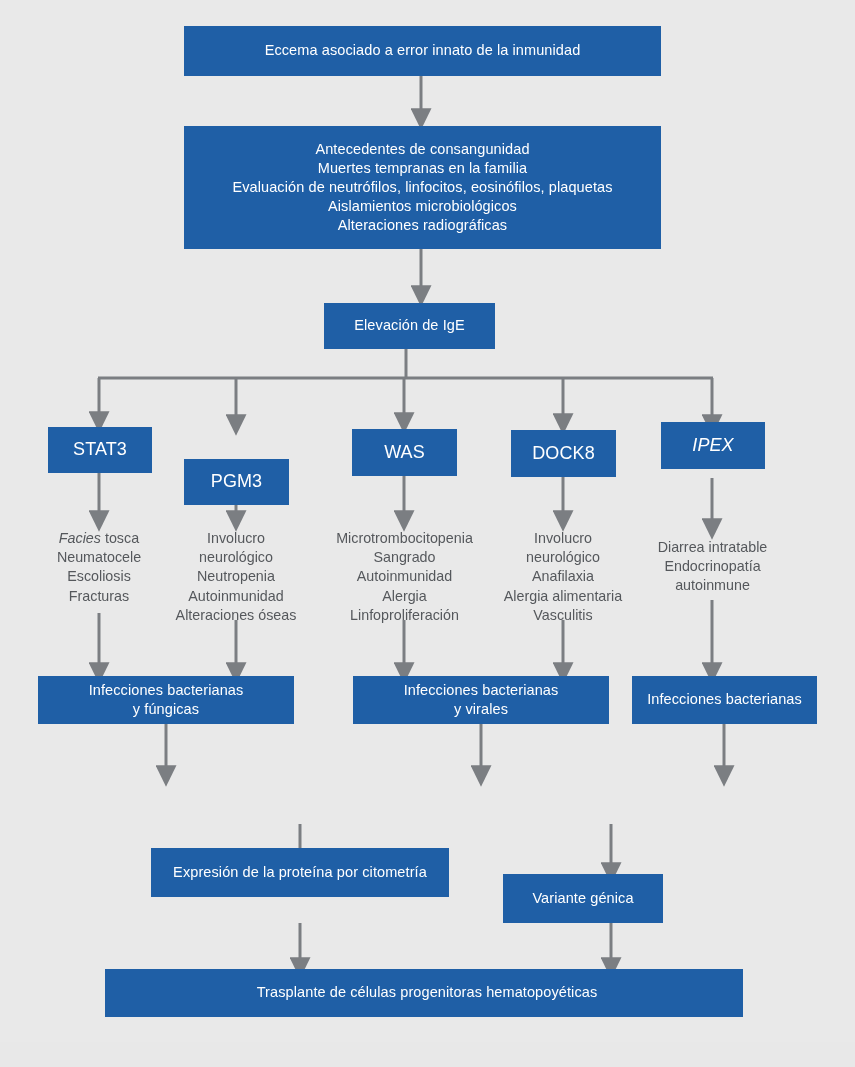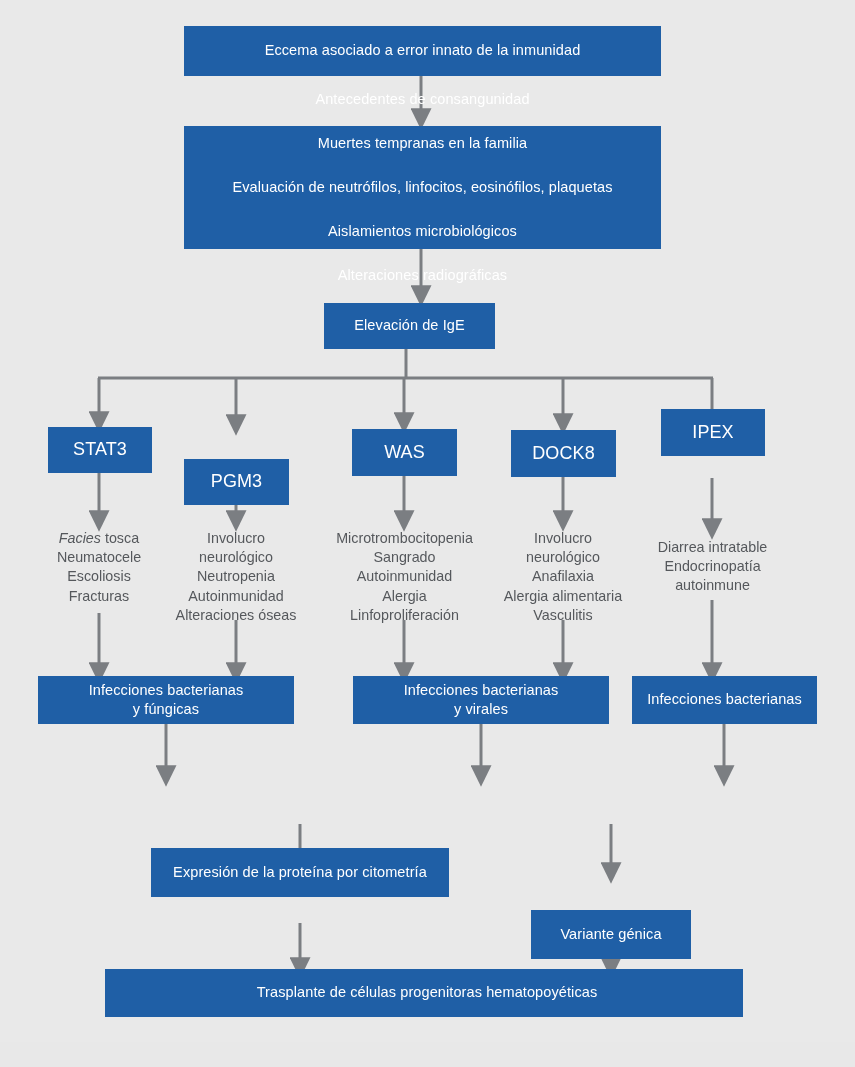--- a/index.html
+++ b/index.html
@@ -107,21 +107,21 @@
 
       <line x1="300" y1="923" x2="300" y2="968" marker-end="url(#arrowhead)"></line>
       <line x1="611" y1="923" x2="611" y2="968" marker-end="url(#arrowhead)"></line>
     </g>
   </svg>
 
   <div class="node" style="left:184px; top:26px; width:477px; height:50px;">
     <span class="line">Eccema asociado a error innato de la inmunidad</span>
   </div>
 
-  <div class="node" style="left:184px; top:126px; width:477px; height:123px; flex-direction:column;gap:25px;">
+  <div class="node" style="left:184px; top:126px; width:477px; height:123px; flex-direction:column;">
     <span class="line">Antecedentes de consangunidad</span>
     <span class="line">Muertes tempranas en la familia</span>
     <span class="line">Evaluación de neutrófilos, linfocitos, eosinófilos, plaquetas</span>
     <span class="line">Aislamientos microbiológicos</span>
     <span class="line">Alteraciones radiográficas</span>
   </div>
 
   <div class="node" style="left:324px; top:303px; width:171px; height:46px;">
     <span class="line">Elevación de IgE</span>
   </div>
@@ -131,21 +131,21 @@
   </div>
   <div class="node gene" style="left:184px; top:430px; width:105px; height:46px;margin-top:29px;">
     <span class="line">PGM3</span>
   </div>
   <div class="node gene" style="left:352px; top:429px; width:105px; height:47px;">
     <span class="line">WAS</span>
   </div>
   <div class="node gene" style="left:511px; top:430px; width:105px; height:47px;">
     <span class="line">DOCK8</span>
   </div>
-  <div class="node gene" style="left:661px; top:409px; width:104px; height:47px;">
+  <div class="node gene" style="left:661px; top:422px; width:104px; height:47px;font-style:italic;">
     <span class="line">IPEX</span>
   </div>
 
   <div class="textlist" style="left:9px; top:529px; width:180px;">
     <span class="line"><em class="ital">Facies</em><span> tosca</span></span>
     <span class="line">Neumatocele</span>
     <span class="line">Escoliosis</span>
     <span class="line">Fracturas</span>
   </div>
 
@@ -191,21 +191,21 @@
 
   <div class="node" style="left:632px; top:676px; width:185px; height:48px;">
     <span class="line">Infecciones bacterianas</span>
   </div>
 
 
   <div class="node" style="left:151px; top:848px; width:298px; height:49px;">
     <span class="line">Expresión de la proteína por citometría</span>
   </div>
 
-  <div class="node" style="left:531px; top:874px; width:160px; height:49px;margin-top:36px;">
+  <div class="node" style="left:503px; top:874px; width:160px; height:49px;">
     <span class="line">Variante génica</span>
   </div>
 
   <div class="node" style="left:105px; top:969px; width:638px; height:48px;padding-left:12px;">
     <span class="line">Trasplante de células progenitoras hematopoyéticas</span>
   </div>
 
 </div>
 
 </body></html>

